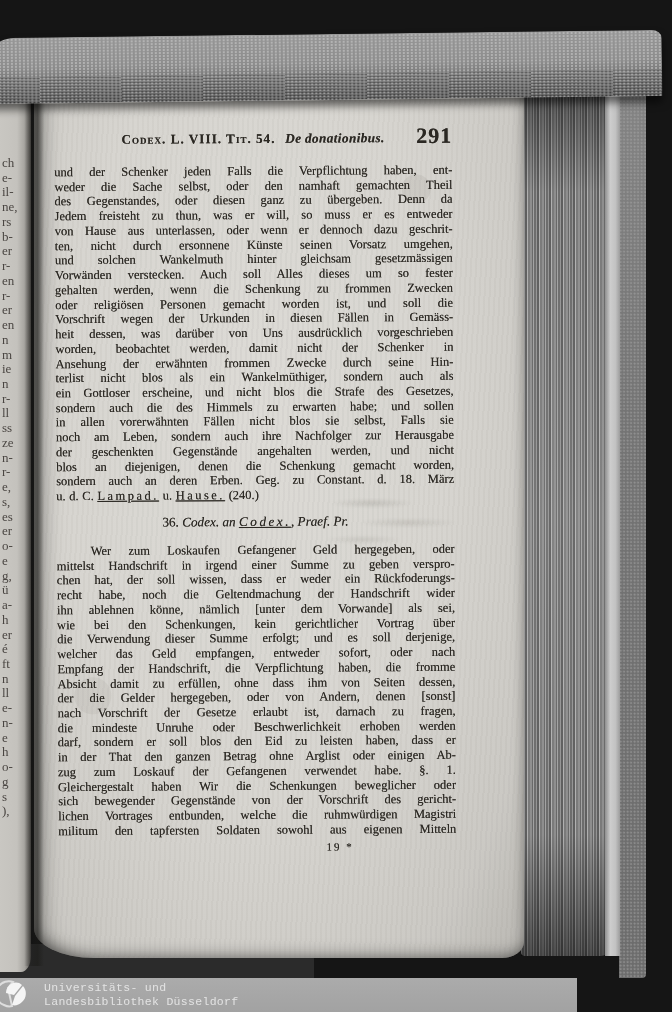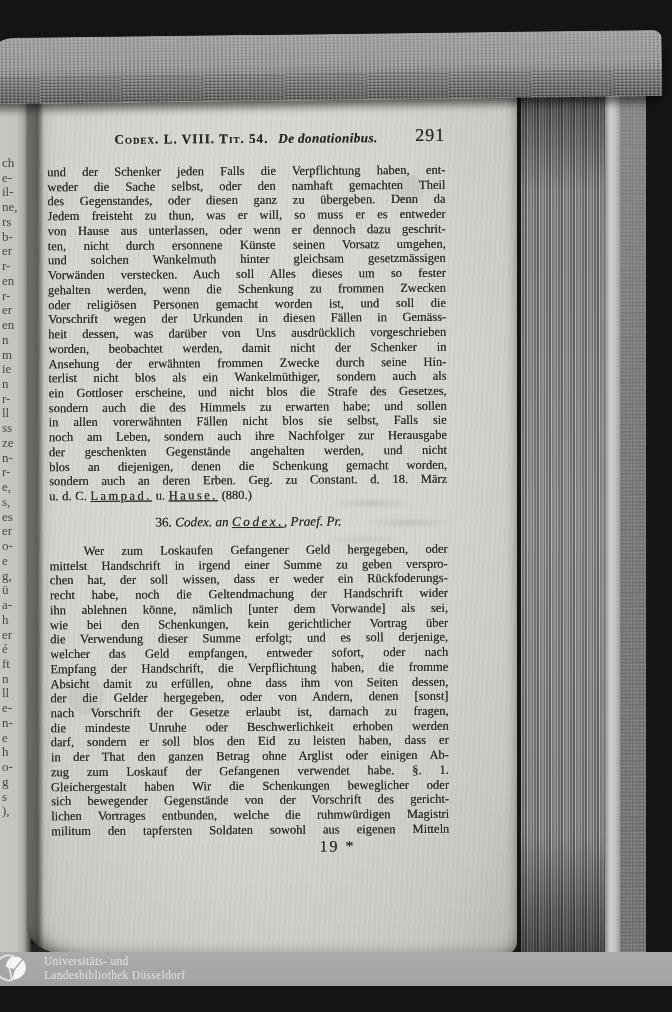--- a/index.html
+++ b/index.html
@@ -20,21 +20,21 @@
 
   .ledge{position:absolute;left:0;top:944px;width:314px;height:34px;background:#2b2b2b;z-index:1;}
 
   .sliver{position:absolute;left:0;top:80px;width:31px;height:892px;
     background:linear-gradient(90deg,#c9c7c2 0%,#c4c2bd 55%,#a5a39e 80%,#6d6b67 94%,#4a4845 100%);
     border-radius:0 0 10px 0 / 0 0 16px 0;z-index:2;}
   .frag-col{position:absolute;left:2px;top:156px;width:15px;z-index:3;
     font-size:13px;color:rgba(50,46,42,.85);filter:blur(.3px);}
   .frag{height:14.74px;line-height:14.74px;overflow:hidden;}
 
-  .paper{position:absolute;left:27px;top:84px;width:490px;height:874px;z-index:4;
+  .paper{position:absolute;left:34px;top:84px;width:490px;height:874px;z-index:4;
     background:
       radial-gradient(ellipse at 45% 38%, #dddbd6 0%, #d7d5d0 50%, #cbc9c4 82%, #b9b7b2 100%);
     border-radius:4px 10px 22px 60px / 4px 10px 16px 30px;
     box-shadow:inset 16px 0 20px -10px rgba(0,0,0,.5),
                inset -8px 0 14px -8px rgba(0,0,0,.25),
                inset 0 -10px 16px -8px rgba(0,0,0,.35),
                inset 0 14px 16px -10px rgba(0,0,0,.35);}
   .paper::before{content:"";position:absolute;inset:0;border-radius:inherit;pointer-events:none;
     background:
       radial-gradient(circle at 78% 12%, rgba(110,105,95,.10) 0 14px, rgba(0,0,0,0) 15px),
@@ -69,38 +69,38 @@
     border-radius:0 10px 4px 0;}
 
   
   .content{position:absolute;left:20px;top:36px;width:398px;color:#2b2823;
     transform:rotate(-0.35deg);transform-origin:50% 0;
     text-shadow:0 0 .5px rgba(43,40,35,.75);}
   .running-header{margin-top:10px;position:relative;height:17px;line-height:17px;
     font-size:13.2px;text-align:center;letter-spacing:.4px;}
   .chapter{font-variant:small-caps;font-weight:bold;letter-spacing:1px;}
   .hd-title{font-style:italic;font-weight:bold;margin-left:6px;}
-  .pgnum{position:absolute;right:0;top:-2px;font-size:18px;font-weight:normal;letter-spacing:1px;}
+  .pgnum{position:absolute;right:0;top:-2px;font-size:22px;font-weight:bold;letter-spacing:1px;}
 
   .para{margin:0;font-size:12.5px;word-spacing:.5px;}
   .para1{margin-top:17px;}
   .tline{height:14.74px;line-height:14.74px;text-align:justify;text-align-last:justify;
     overflow:hidden;white-space:nowrap;}
   .tline{white-space:normal;}
   .tline-last{height:14.74px;line-height:14.74px;text-align:left;}
   .para2 .tline:first-child{text-indent:34px;}
   .heading{margin:11px 0 13px;height:16px;line-height:16px;font-size:13.2px;text-align:center;}
   .it{font-style:italic;}
   .sperr{letter-spacing:2.5px;text-decoration:underline;}
-  .sig{margin-top:2px;margin-left:268px;font-size:16px;height:14px;line-height:14px;letter-spacing:2px;}
+  .sig{margin-top:2px;margin-left:268px;font-size:11px;height:14px;line-height:14px;letter-spacing:2px;}
 
   
-  .banner{position:absolute;left:0;top:952px;width:672px;height:34px;z-index:9;
+  .banner{position:absolute;left:0;top:978px;width:577px;height:34px;z-index:9;
     background:linear-gradient(180deg,#ababab,#a2a2a2);
-    font-family:Liberation Serif, serif;}
+    font-family:Liberation Mono, monospace;}
   .banner-text{position:absolute;left:44px;top:3px;color:#e3e3e3;font-size:11.5px;line-height:13.5px;
     letter-spacing:.3px;}
   .logo{position:absolute;left:-6px;top:0px;width:44px;height:34px;}
 </style>
 </head>
 <body>
 
 <div id="scan">
 
   <div class="ledge"></div>
@@ -180,21 +180,21 @@
           <div class="tline">Ansehung der erwähnten frommen Zwecke durch seine Hin-</div>
           <div class="tline">terlist nicht blos als ein Wankelmüthiger, sondern auch als</div>
           <div class="tline">ein Gottloser erscheine, und nicht blos die Strafe des Gesetzes,</div>
           <div class="tline">sondern auch die des Himmels zu erwarten habe; und sollen</div>
           <div class="tline">in allen vorerwähnten Fällen nicht blos sie selbst, Falls sie</div>
           <div class="tline">noch am Leben, sondern auch ihre Nachfolger zur Herausgabe</div>
           <div class="tline">der geschenkten Gegenstände angehalten werden, und nicht</div>
           <div class="tline">blos an diejenigen, denen die Schenkung gemacht worden,</div>
           <div class="tline">sondern auch an deren Erben. Geg. zu Constant. d. 18. März</div>
         </div>
-      <div class="para tline-last"><span>u. d. C. </span><span class="sperr">Lampad.</span><span> u. </span><span class="sperr">Hause.</span><span> (880.)</span></div>
+      <div class="para tline-last"><span>u. d. C. </span><span class="sperr">Lampad.</span><span> u. </span><span class="sperr">Hause.</span><span> (240.)</span></div>
 
       <div class="heading"><span>36. </span><span class="it">Codex. an </span><span class="it sperr">Codex.</span><span class="it">, </span><span class="it">Praef. Pr.</span></div>
 
       <div class="para para2">
           <div class="tline">Wer zum Loskaufen Gefangener Geld hergegeben, oder</div>
           <div class="tline">mittelst Handschrift in irgend einer Summe zu geben verspro-</div>
           <div class="tline">chen hat, der soll wissen, dass er weder ein Rückfoderungs-</div>
           <div class="tline">recht habe, noch die Geltendmachung der Handschrift wider</div>
           <div class="tline">ihn ablehnen könne, nämlich [unter dem Vorwande] als sei,</div>
           <div class="tline">wie bei den Schenkungen, kein gerichtlicher Vortrag über</div>

